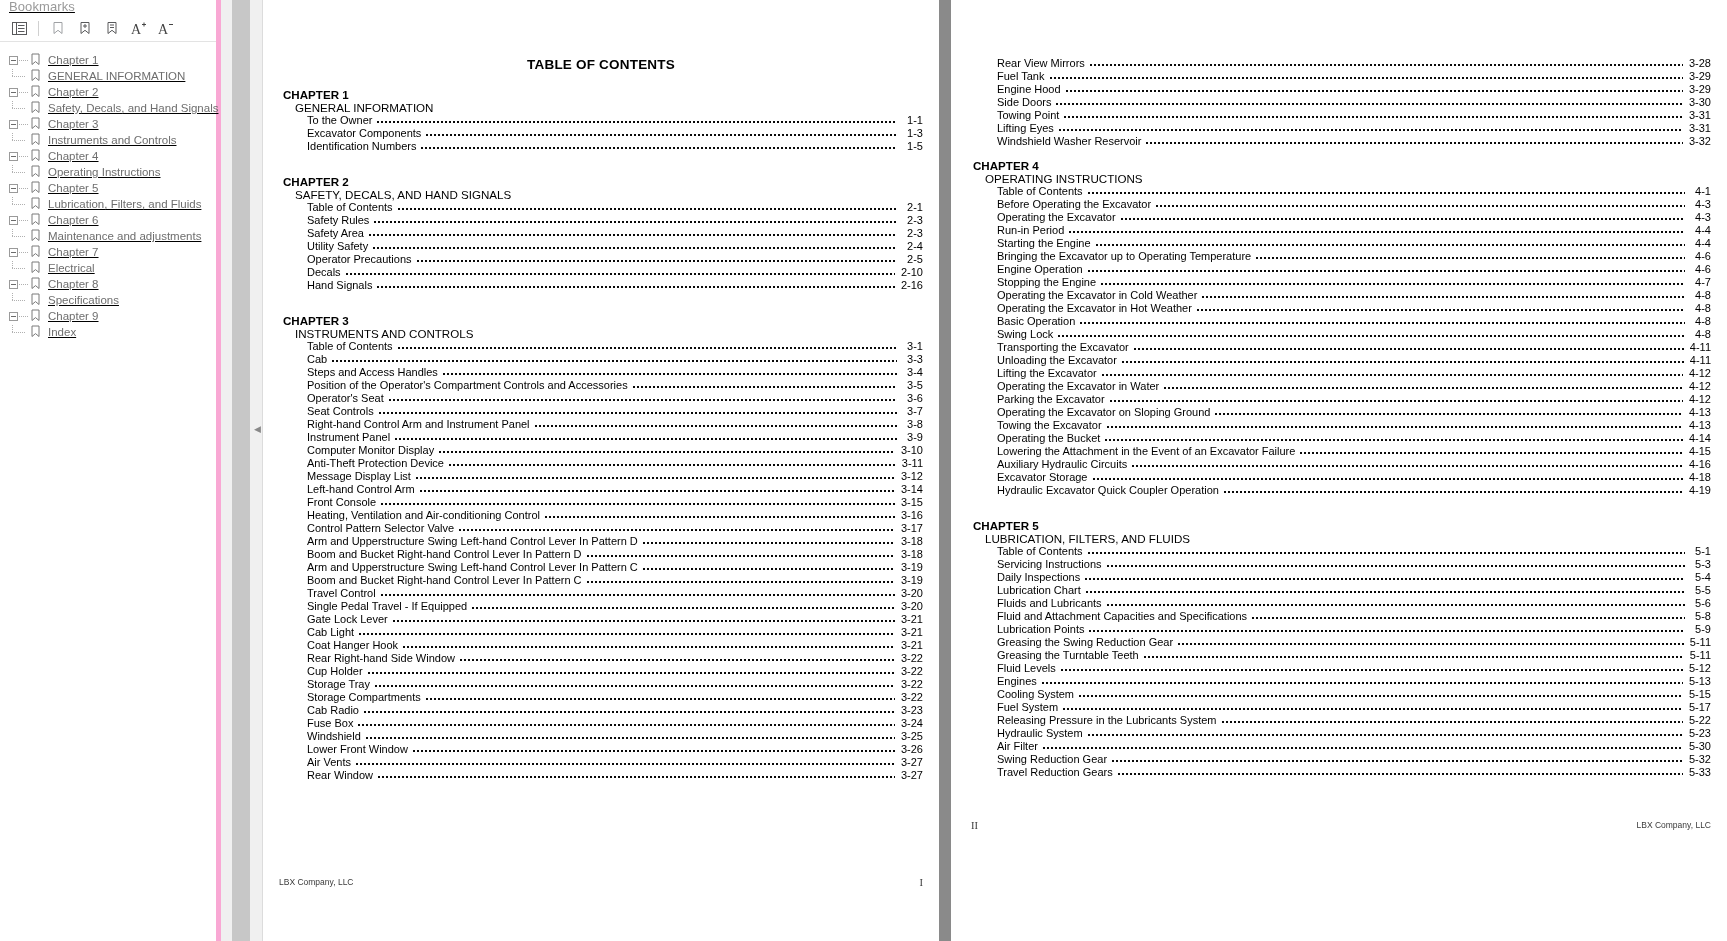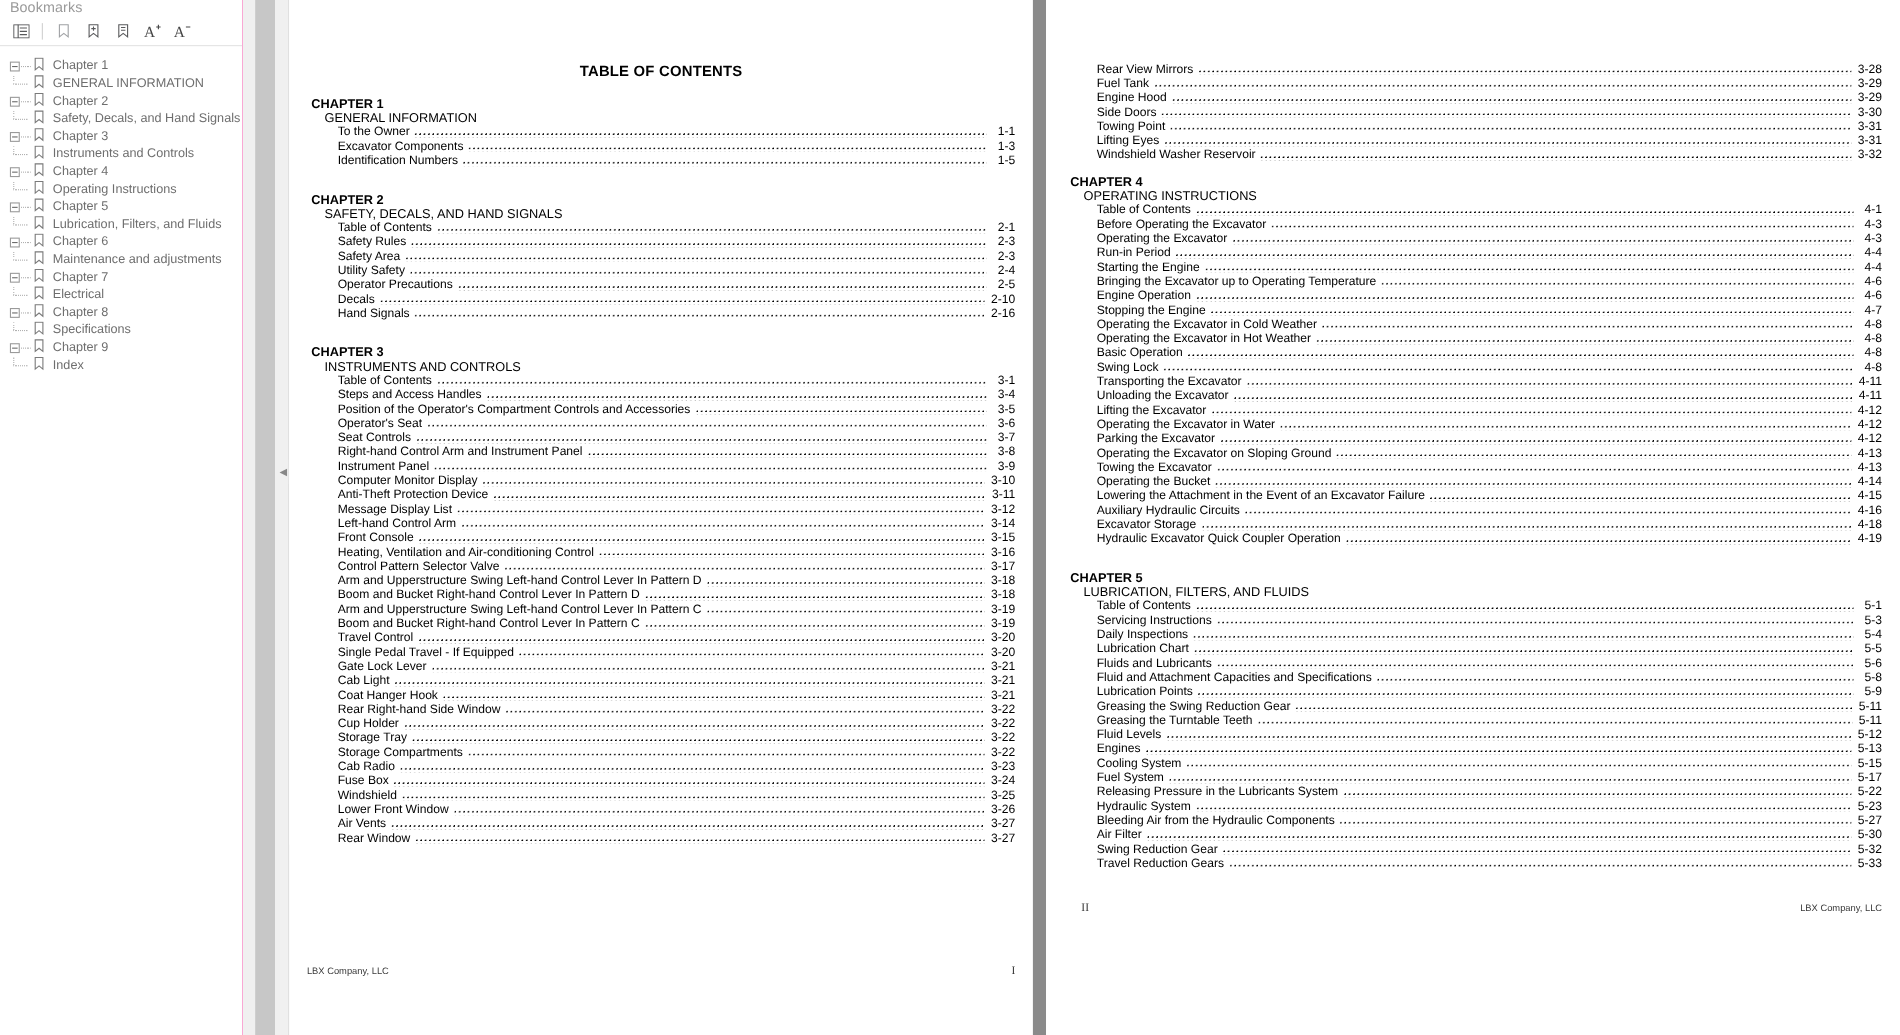--- a/index.html
+++ b/index.html
@@ -8,23 +8,24 @@
     background: #ffffff;
     font-family: "Liberation Sans", sans-serif;
     overflow: hidden;
   }
   #app { position: relative; width: 1727px; height: 941px; display: flex; }
 
   
   #sidebar {
     width: 221px; height: 941px;
     background: #ffffff;
-    border-right: 1px solid #f9a8d4;
+    border-right: 5px solid #f9a8d4;
     position: relative;
     flex: 0 0 221px;
+    text-decoration: underline;
   }
   .sb-title {
     font-size: 13px; color: #9a9a9a;
     padding: 0 0 0 9px; height: 15px; line-height: 14px;
     letter-spacing: .1px;
   }
   .sb-toolbar {
     height: 27px; display: flex; align-items: center;
     padding-left: 7px; gap: 3px;
     border-bottom: 1px solid #e3e3e3;
@@ -136,21 +137,21 @@
   .footer-left {
     position: absolute; left: 16px; bottom: 111px;
     font-size: 8.5px; color: #3a3a3a;
   }
   .footer-right {
     position: absolute; right: 16px; bottom: 110px;
     font-size: 10.5px; color: #3a3a3a;
     font-family: "Liberation Serif", serif;
   }
   .footer-num-left {
-    position: absolute; left: 32px; bottom: 110px;
+    position: absolute; left: 20px; bottom: 110px;
     font-size: 10.5px; color: #3a3a3a;
     font-family: Liberation Serif, serif;
     text-align: right;
   }
   .footer-company-right {
     position: absolute; right: 16px; bottom: 111px;
     font-size: 8.5px; color: #3a3a3a;
   }
   #page-right .toc-row { margin-left: 30px; }
   #page-right .chapter-head { margin-left: 6px; }
@@ -419,20 +420,25 @@
             <div class="spacer"></div>
             <div class="spacer"></div>
             <div class="chapter-head">CHAPTER 3</div>
             <div class="chapter-sub">INSTRUMENTS AND CONTROLS</div>
             <div class="toc-row">
               <span class="t">Table of Contents</span>
               <span class="leader"></span>
               <span class="pg">3-1</span>
             </div>
             <div class="toc-row">
+              <span class="t">Cab</span>
+              <span class="leader"></span>
+              <span class="pg">3-3</span>
+            </div>
+            <div class="toc-row">
               <span class="t">Steps and Access Handles</span>
               <span class="leader"></span>
               <span class="pg">3-4</span>
             </div>
             <div class="toc-row">
               <span class="t">Position of the Operator's Compartment Controls and Accessories</span>
               <span class="leader"></span>
               <span class="pg">3-5</span>
             </div>
             <div class="toc-row">
@@ -827,25 +833,20 @@
               <span class="t">Releasing Pressure in the Lubricants System</span>
               <span class="leader"></span>
               <span class="pg">5-22</span>
             </div>
             <div class="toc-row">
               <span class="t">Hydraulic System</span>
               <span class="leader"></span>
               <span class="pg">5-23</span>
             </div>
             <div class="toc-row">
-              <span class="t">Bleeding Air from the Hydraulic Components</span>
-              <span class="leader"></span>
-              <span class="pg">5-27</span>
-            </div>
-            <div class="toc-row">
               <span class="t">Air Filter</span>
               <span class="leader"></span>
               <span class="pg">5-30</span>
             </div>
             <div class="toc-row">
               <span class="t">Swing Reduction Gear</span>
               <span class="leader"></span>
               <span class="pg">5-32</span>
             </div>
             <div class="toc-row">

